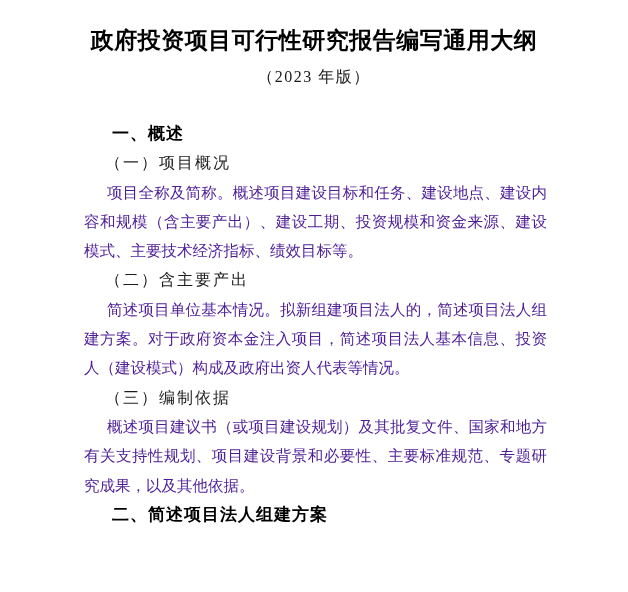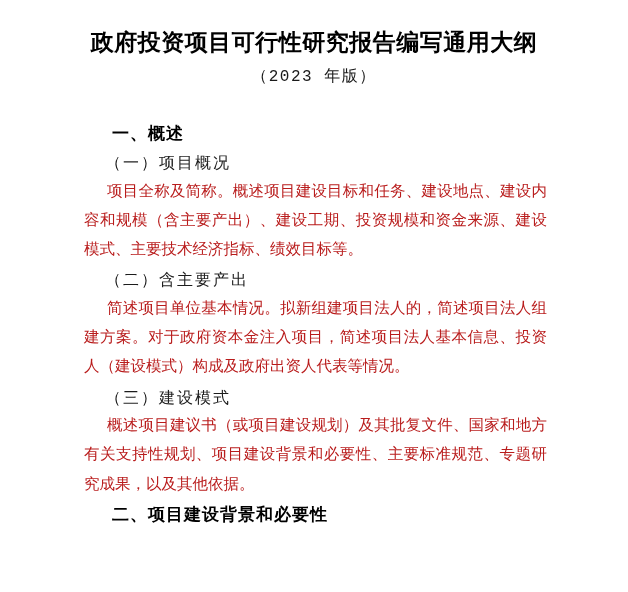--- a/index.html
+++ b/index.html
@@ -12,31 +12,31 @@
   }
   .page {
     position: relative;
     width: 628px; height: 592px;
     background: #ffffff;
   }
   .doc-title {
     margin: 0;
     padding-top: 27px;
     text-align: center;
-    font-family: Liberation Sans, sans-serif;
+    font-family: Liberation Mono, monospace;
     font-weight: 700;
     font-size: 23px;
     line-height: 30px;
     letter-spacing: 0.5px;
     color: #000000;
   }
   .doc-subtitle {
     margin-top: 10px;
     text-align: center;
-    font-family: Liberation Mono, monospace;
+    font-family: Liberation Serif, serif;
     font-size: 16px;
     line-height: 20px;
     letter-spacing: 1.5px;
     color: #1a1a1a;
   }
   .doc-body {
     margin: 0 81px 0 84px;
     padding-top: 32px;
   }
   .doc-body > div { margin: 0; }
@@ -51,38 +51,38 @@
   }
   .sec-h2 {
     font-family: Liberation Sans, sans-serif;
     font-size: 16px;
     line-height: 29.3px;
     letter-spacing: 2px;
     color: #1c1c1c;
     text-indent: 21px;
   }
   .sec-p {
-    font-family: Liberation Mono, monospace;
+    font-family: Liberation Serif, serif;
     font-size: 15.5px;
     line-height: 29.3px;
-    color: #b91c1c;
+    color: #4c1d95;
     text-align: justify;
     text-justify: inter-character;
     text-indent: 23px;
   }
 </style>
 </head>
 <body>
 
 <div class="page">
   <h1 class="doc-title">政府投资项目可行性研究报告编写通用大纲</h1>
   <div class="doc-subtitle">（2023 年版）</div>
   <div class="doc-body">
       <div class="sec-h1">一、概述</div>
       <div class="sec-h2">（一）项目概况</div>
       <div class="sec-p">项目全称及简称。概述项目建设目标和任务、建设地点、建设内容和规模（含主要产出）、建设工期、投资规模和资金来源、建设模式、主要技术经济指标、绩效目标等。</div>
       <div class="sec-h2">（二）含主要产出</div>
       <div class="sec-p">简述项目单位基本情况。拟新组建项目法人的，简述项目法人组建方案。对于政府资本金注入项目，简述项目法人基本信息、投资人（建设模式）构成及政府出资人代表等情况。</div>
-      <div class="sec-h2">（三）建设模式</div>
+      <div class="sec-h2">（三）编制依据</div>
       <div class="sec-p">概述项目建议书（或项目建设规划）及其批复文件、国家和地方有关支持性规划、项目建设背景和必要性、主要标准规范、专题研究成果，以及其他依据。</div>
-      <div class="sec-h1">二、项目建设背景和必要性</div>
+      <div class="sec-h1">二、简述项目法人组建方案</div>
     </div>
 </div>
 
 </body></html>

